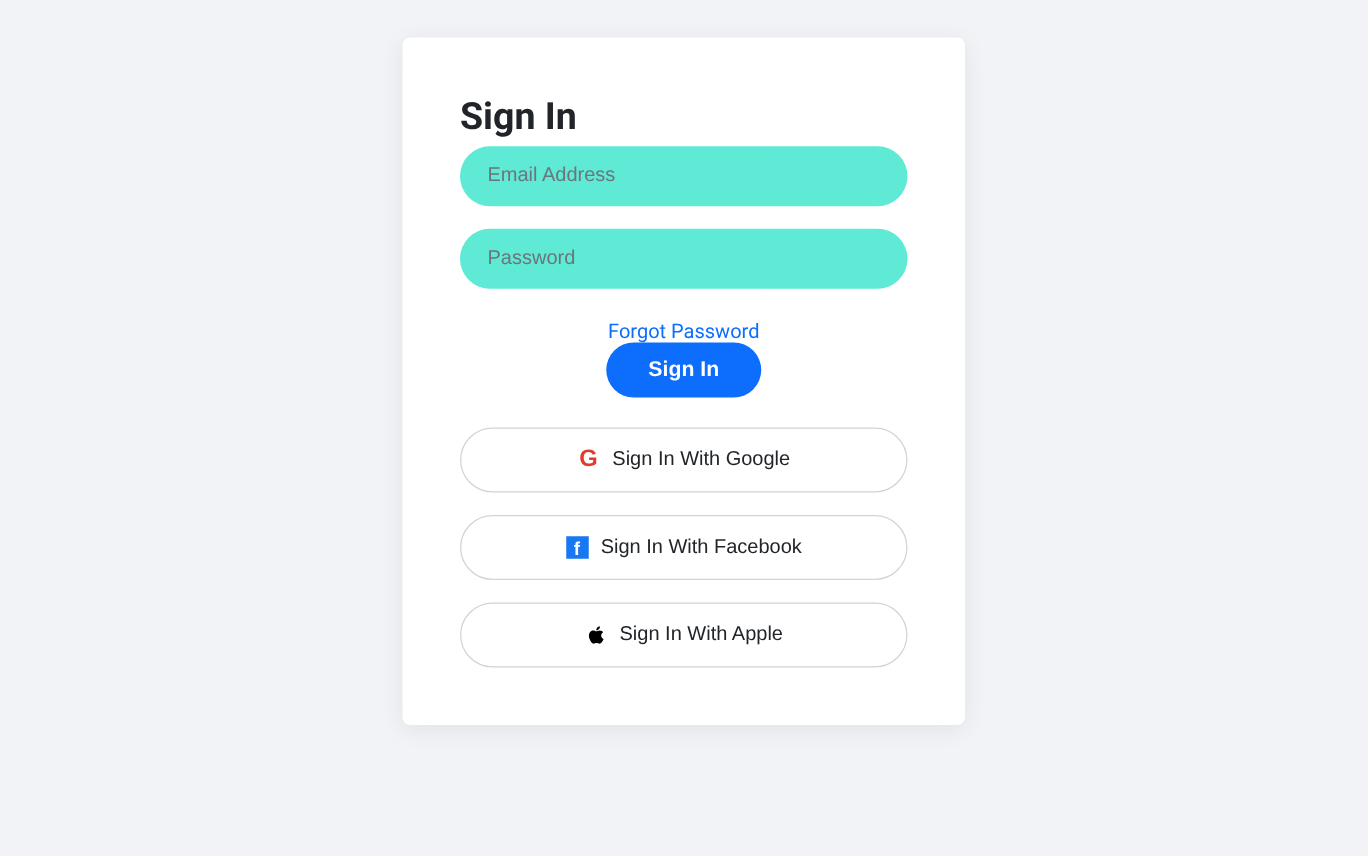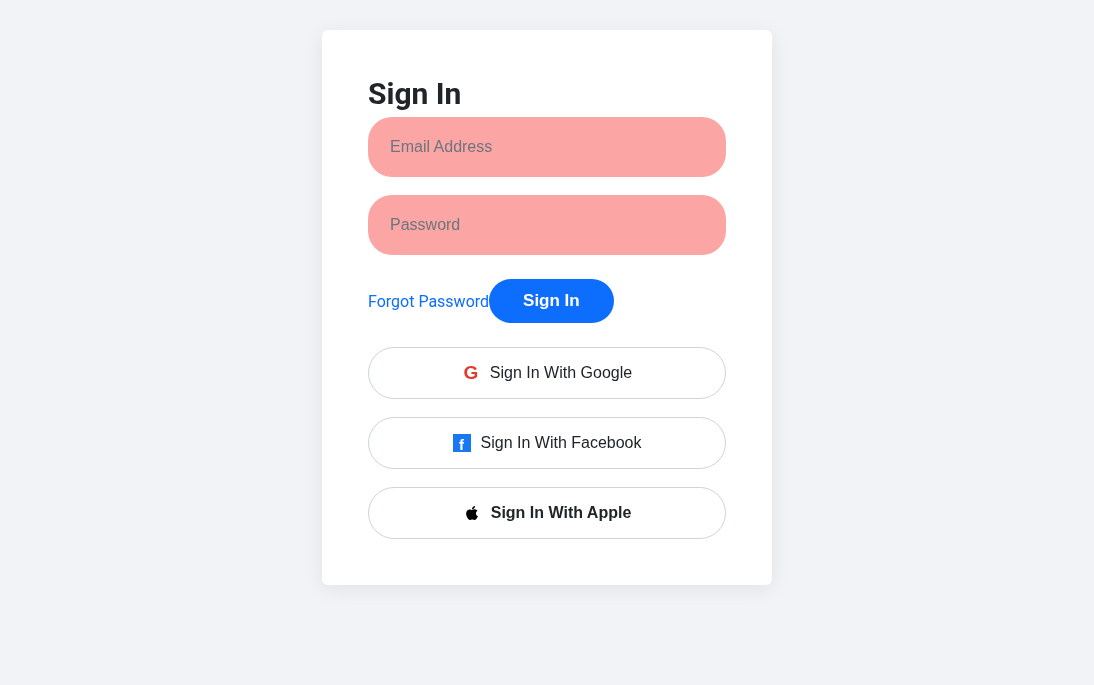--- a/index.html
+++ b/index.html
@@ -34,39 +34,40 @@
       font-size: 16px;
       color: #212529;
       margin-bottom: 30px;
     }
     .subtitle a {
       color: #0d6efd;
       text-decoration: none;
     }
     .input-field {
       width: 100%;
-      height: 60px;
-      background: #fca5a5;
+      height: 48px;
+      background: #5eead4;
       border: none;
       border-radius: 24px;
       padding: 0 22px;
       font-size: 16px;
       color: #212529;
       margin-bottom: 18px;
       outline: none;
     }
     .input-field::placeholder {
       color: #6c757d;
     }
     .row {
       display: flex;
       justify-content: flex-start;
       align-items: center;
       margin-top: 6px;
       margin-bottom: 24px;
+      flex-direction: column;
     }
     .forgot-link {
       color: #0d6efd;
       text-decoration: none;
       font-size: 16px;
     }
     .signin-btn {
       background: #0d6efd;
       color: #fff;
       border: none;
@@ -102,21 +103,20 @@
       color: #212529;
       display: flex;
       align-items: center;
       justify-content: center;
       gap: 10px;
       cursor: pointer;
       margin-bottom: 18px;
     }
     .social-btn:last-child {
       margin-bottom: 0;
-      font-weight: bold;
     }
     .social-icon {
       width: 18px;
       height: 18px;
       display: inline-flex;
       align-items: center;
       justify-content: center;
     }
     .google-icon {
       color: #e23b2e;

